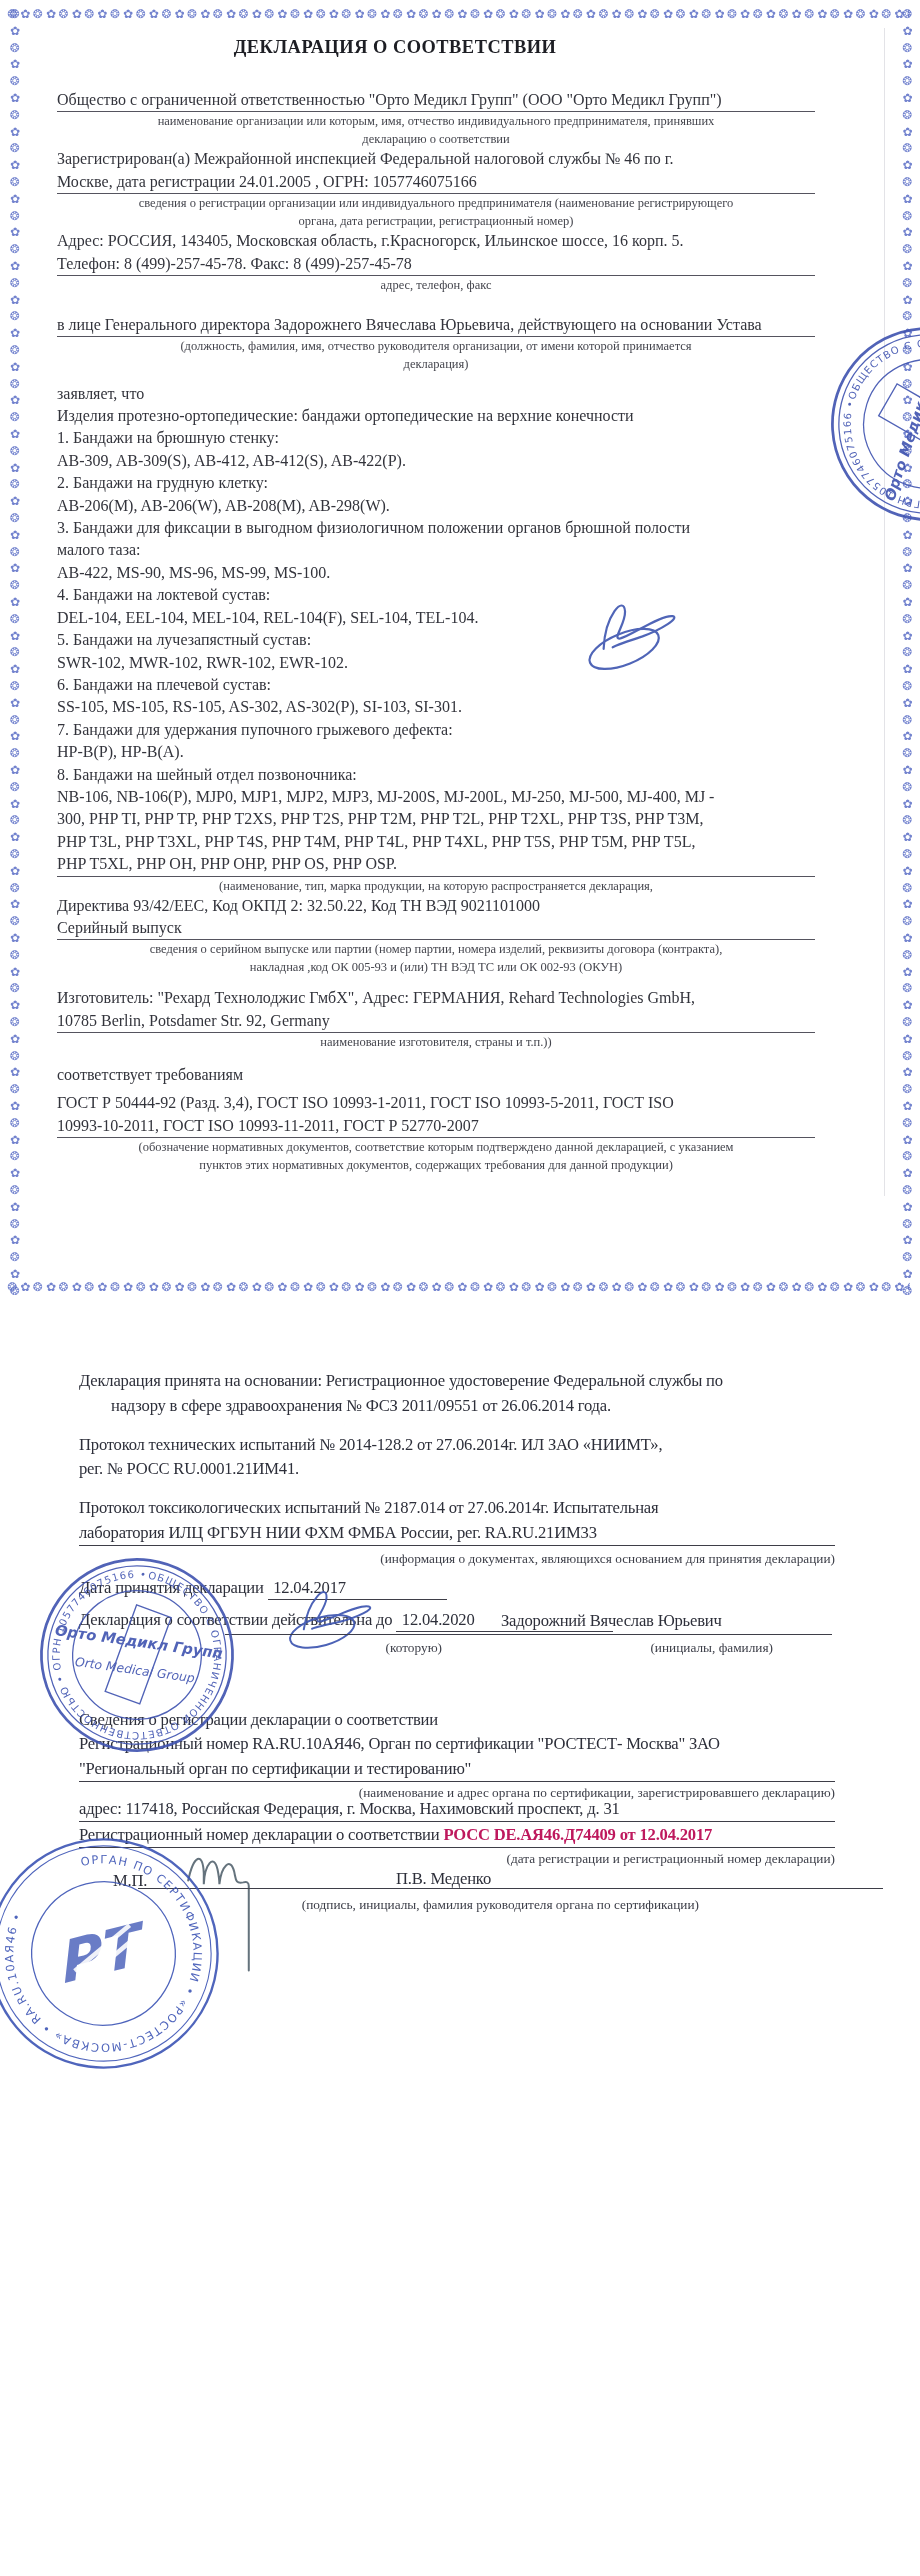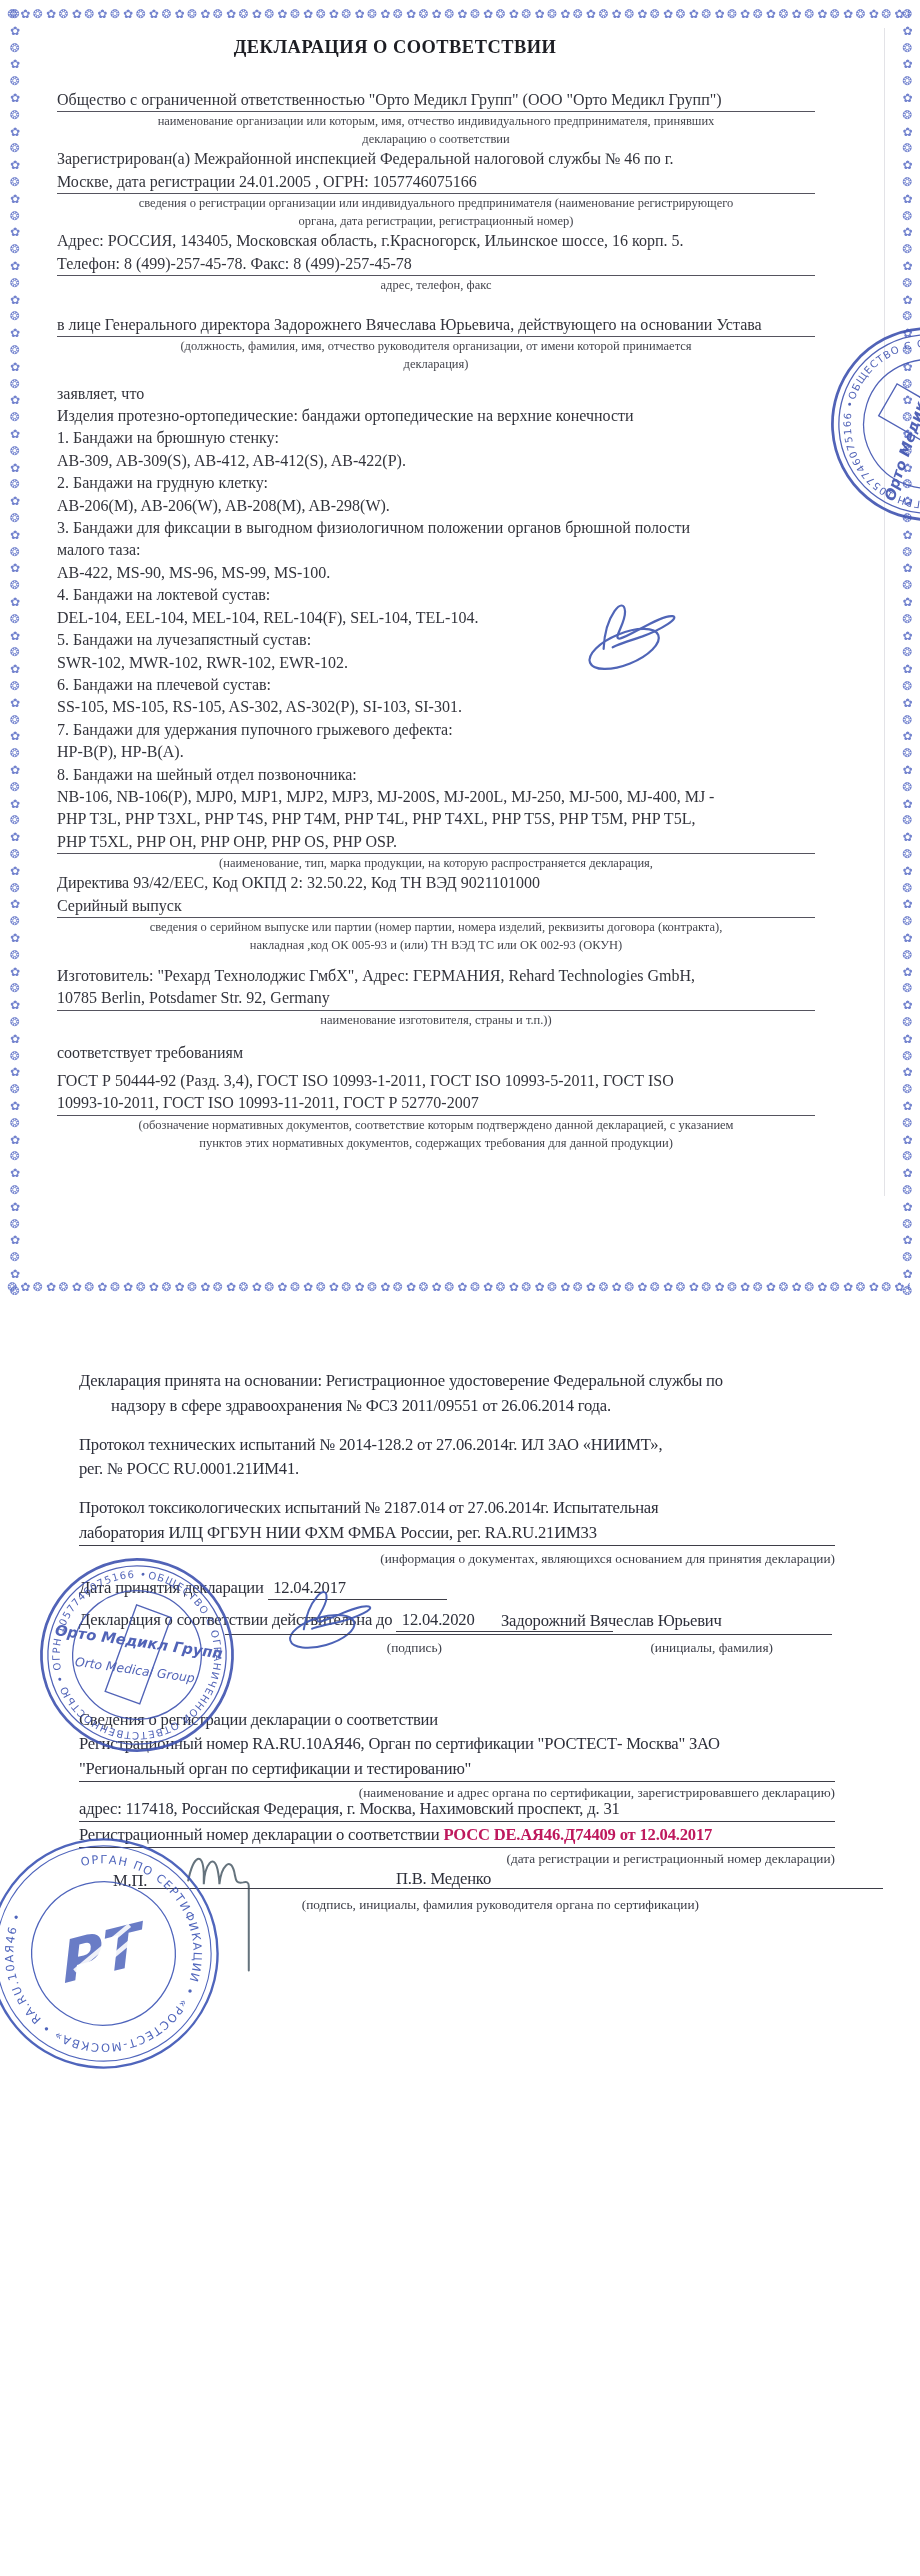--- a/index.html
+++ b/index.html
@@ -74,20 +74,21 @@
     <div class="ln">4. Бандажи на локтевой сустав:</div>
     <div class="ln">DEL-104, EEL-104, MEL-104, REL-104(F), SEL-104, TEL-104.</div>
     <div class="ln">5. Бандажи на лучезапястный сустав:</div>
     <div class="ln">SWR-102, MWR-102, RWR-102, EWR-102.</div>
     <div class="ln">6. Бандажи на плечевой сустав:</div>
     <div class="ln">SS-105, MS-105, RS-105, AS-302, AS-302(P), SI-103, SI-301.</div>
     <div class="ln">7.  Бандажи для удержания пупочного грыжевого дефекта:</div>
     <div class="ln">HP-B(P), HP-B(A).</div>
     <div class="ln">8. Бандажи на шейный отдел позвоночника:</div>
     <div class="ln">NB-106, NB-106(P), MJP0, MJP1, MJP2, MJP3, MJ-200S, MJ-200L, MJ-250, MJ-500, MJ-400, MJ -</div>
+    <div class="ln">300, PHP TI, PHP TP, PHP T2XS, PHP T2S, PHP T2M, PHP T2L, PHP T2XL, PHP T3S, PHP T3M,</div>
     <div class="ln">PHP T3L, PHP T3XL, PHP T4S, PHP T4M, PHP T4L, PHP T4XL, PHP T5S, PHP T5M, PHP T5L,</div>
     <div class="ln u">PHP T5XL, PHP OH, PHP OHP, PHP OS, PHP OSP.</div>
     <div class="ln s">(наименование, тип, марка продукции, на которую распространяется декларация,</div>
     <div class="ln">Директива 93/42/ЕЕС, Код ОКПД 2:  32.50.22, Код ТН ВЭД 9021101000</div>
     <div class="ln u">Серийный выпуск</div>
     <div class="ln s">сведения о серийном выпуске или партии (номер партии, номера изделий, реквизиты договора (контракта),</div>
     <div class="ln s">накладная ,код ОК 005-93 и (или) ТН ВЭД ТС или ОК 002-93 (ОКУН)</div>
     <div class="gap12"></div>
     <div class="ln">Изготовитель: "Рехард Технолоджис ГмбХ", Адрес: ГЕРМАНИЯ, Rehard Technologies GmbH,</div>
     <div class="ln u">10785 Berlin, Potsdamer Str. 92, Germany</div>
@@ -145,21 +146,21 @@
     <span class="uval2">12.04.2020</span>
   </div>
 
   <svg class="abs" style="left:271px;top:1575px;transform:rotate(-4deg);" width="147" height="83" viewBox="0 0 160 100">
     <g fill="none" stroke="#3d55b0" stroke-width="2.4" stroke-linecap="round" opacity="0.92">
       <path d="M30,62 C38,26 62,8 60,26 C58,40 40,54 50,54 C62,53 98,36 110,40 C118,43 96,52 74,56 C60,58 46,60 40,62"></path>
       <ellipse cx="52" cy="66" rx="40" ry="17" transform="rotate(-12 52 66)"></ellipse>
     </g>
   </svg>
   <div class="abs rule" style="left:225px;top:1634px;width:267px;"></div>
-  <div class="abs p2s" style="left:276px;top:1638px;width:166px;">(подпись)</div>
+  <div class="abs p2s" style="left:276px;top:1638px;width:166px;">(которую)</div>
   <div class="abs p2t" style="left:501px;top:1608px;width:331px;">Задорожний Вячеслав Юрьевич</div>
   <div class="abs rule" style="left:478px;top:1634px;width:354px;"></div>
   <div class="abs p2s" style="left:543px;top:1638px;width:230px;">(инициалы, фамилия)</div>
 
   <div class="abs p2t" style="left:79px;top:1707px;">Сведения о регистрации декларации о соответствии</div>
   <div class="abs p2t" style="left:79px;top:1731px;">Регистрационный номер RA.RU.10АЯ46, Орган по сертификации "РОСТЕСТ- Москва" ЗАО</div>
   <div class="abs p2t u" style="left:79px;top:1756px;">"Региональный орган по сертификации и тестированию"</div>
   <div class="abs p2s" style="left:79px;top:1783px;">(наименование и адрес органа по сертификации, зарегистрировавшего декларацию)</div>
   <div class="abs p2t u" style="left:79px;top:1796px;">адрес: 117418, Российская Федерация, г. Москва, Нахимовский проспект, д. 31</div>
   <div class="abs p2t u" style="left:79px;top:1822px;">

